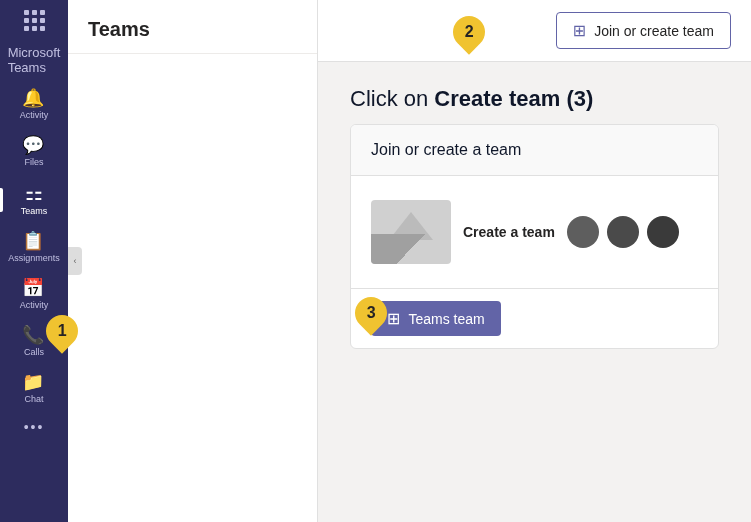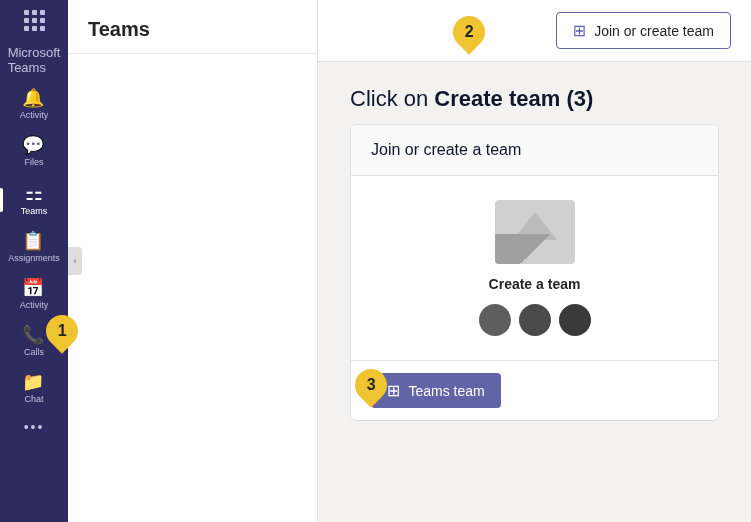--- a/index.html
+++ b/index.html
@@ -167,21 +167,21 @@
       padding: 16px 20px;
       font-size: 16px;
       color: #0f172a;
       background: #f9f9f9;
       border-bottom: 1px solid #e0e0e0;
     }
 
     .card-body {
       padding: 24px 20px;
       display: flex;
-      flex-direction: column;
+      flex-direction: row;
       align-items: center;
       gap: 12px;
     }
 
     
     .team-icon-placeholder {
       width: 80px;
       height: 64px;
       background: #d0d0d0;
       border-radius: 4px;

